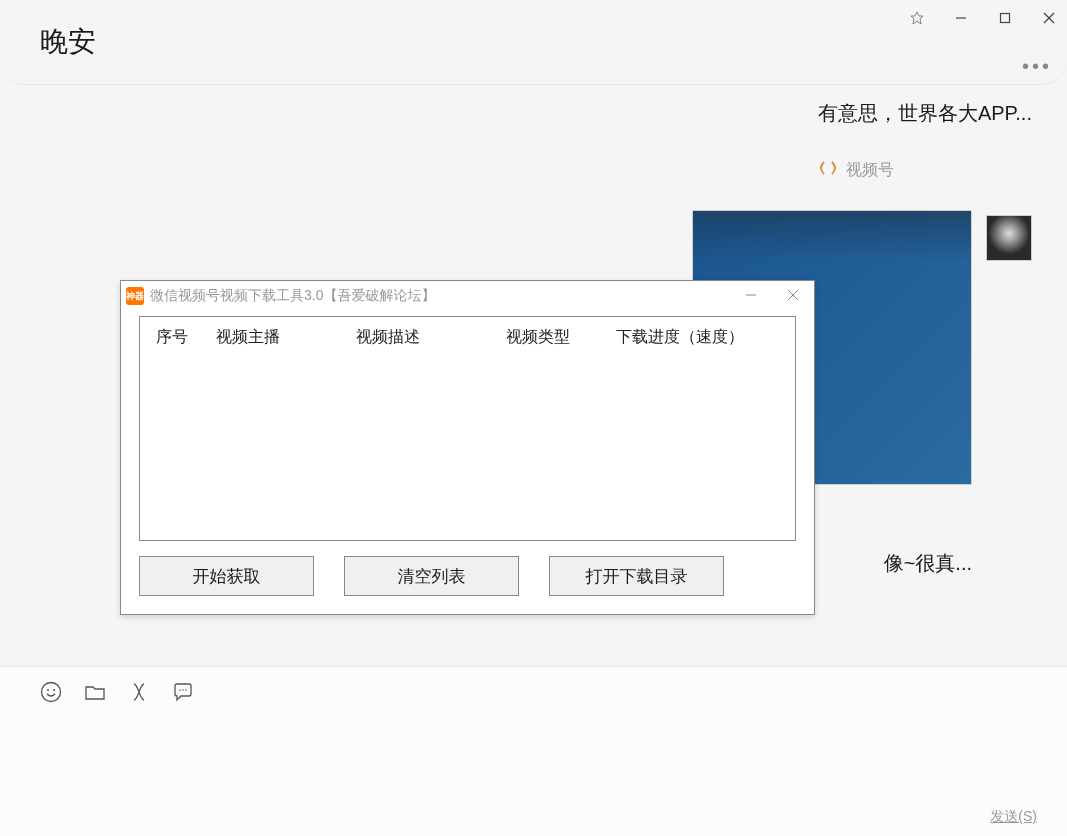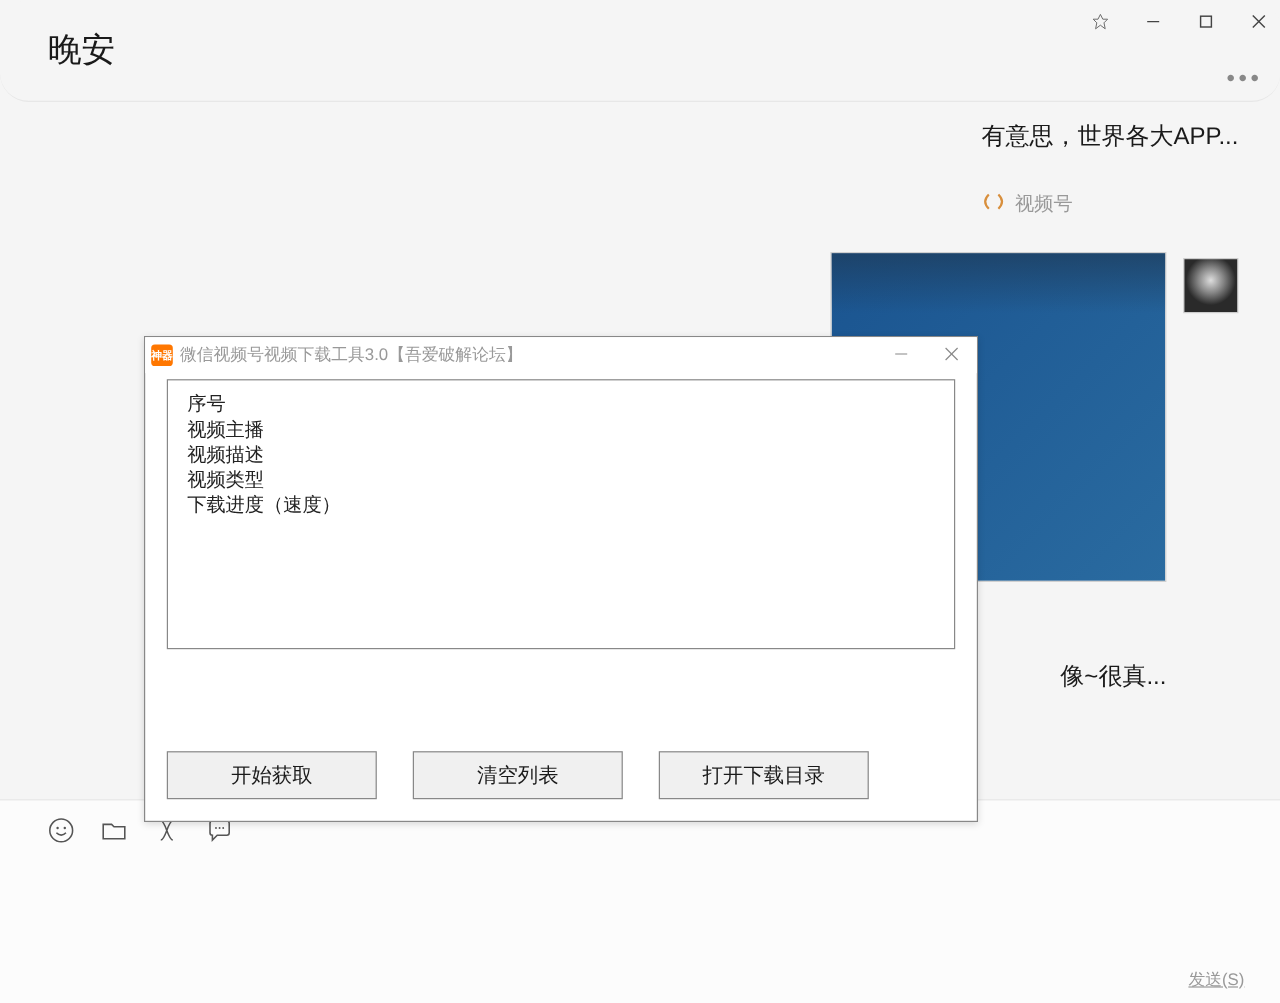--- a/index.html
+++ b/index.html
@@ -148,21 +148,21 @@
       color: #999;
       font-size: 14px;
       text-decoration: underline;
     }
     
     .dialog {
       position: absolute;
       top: 280px;
       left: 120px;
       width: 695px;
-      height: 405px;
+      height: 335px;
       background: #ffffff;
       border: 1px solid #888;
       box-shadow: 0 2px 6px rgba(0,0,0,0.15);
     }
     .dialog-titlebar {
       height: 30px;
       background: #ffffff;
       display: flex;
       align-items: center;
       padding: 0 5px;
@@ -202,21 +202,20 @@
       right: 18px;
       height: 225px;
       border: 1px solid #888;
       background: #fff;
     }
     .dialog-table-header {
       display: flex;
       padding: 10px 16px;
       font-size: 16px;
       color: #222;
-      flex-direction: column;
     }
     .th-1 { width: 60px; }
     .th-2 { width: 140px; }
     .th-3 { width: 150px; }
     .th-4 { width: 110px; }
     .th-5 { flex: 1; }
     .dialog-buttons {
       position: absolute;
       bottom: 18px;
       left: 18px;

